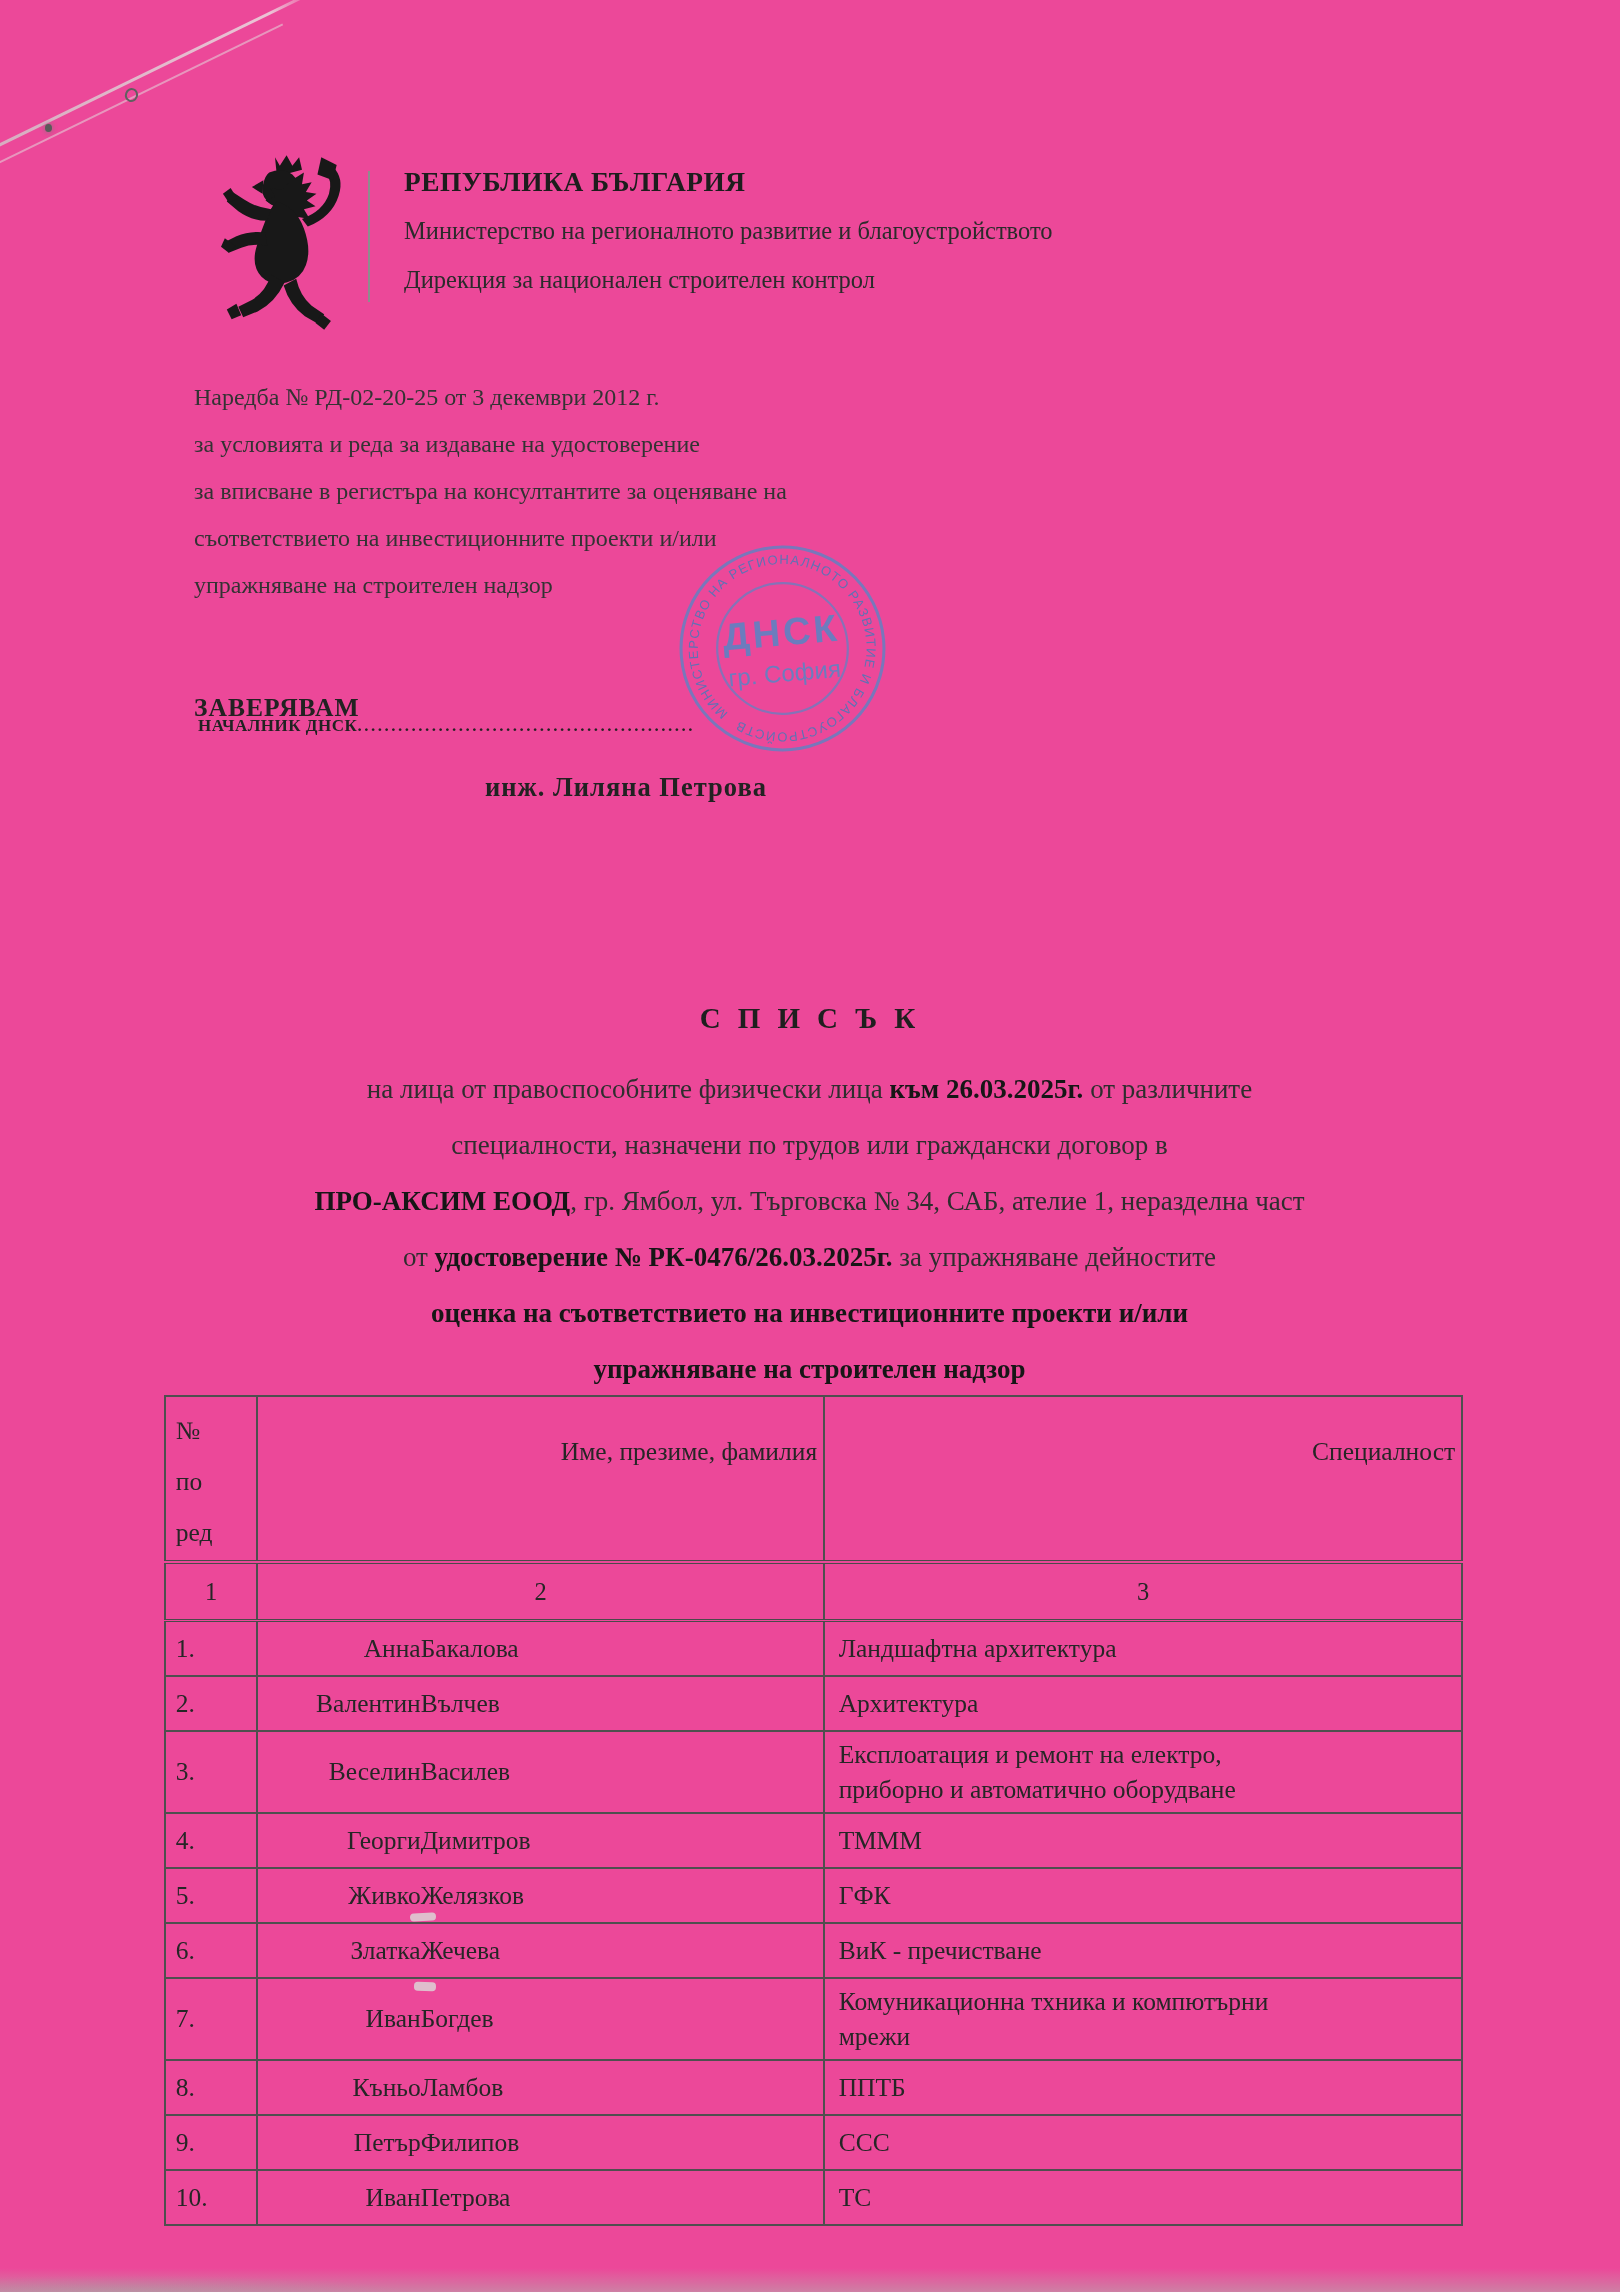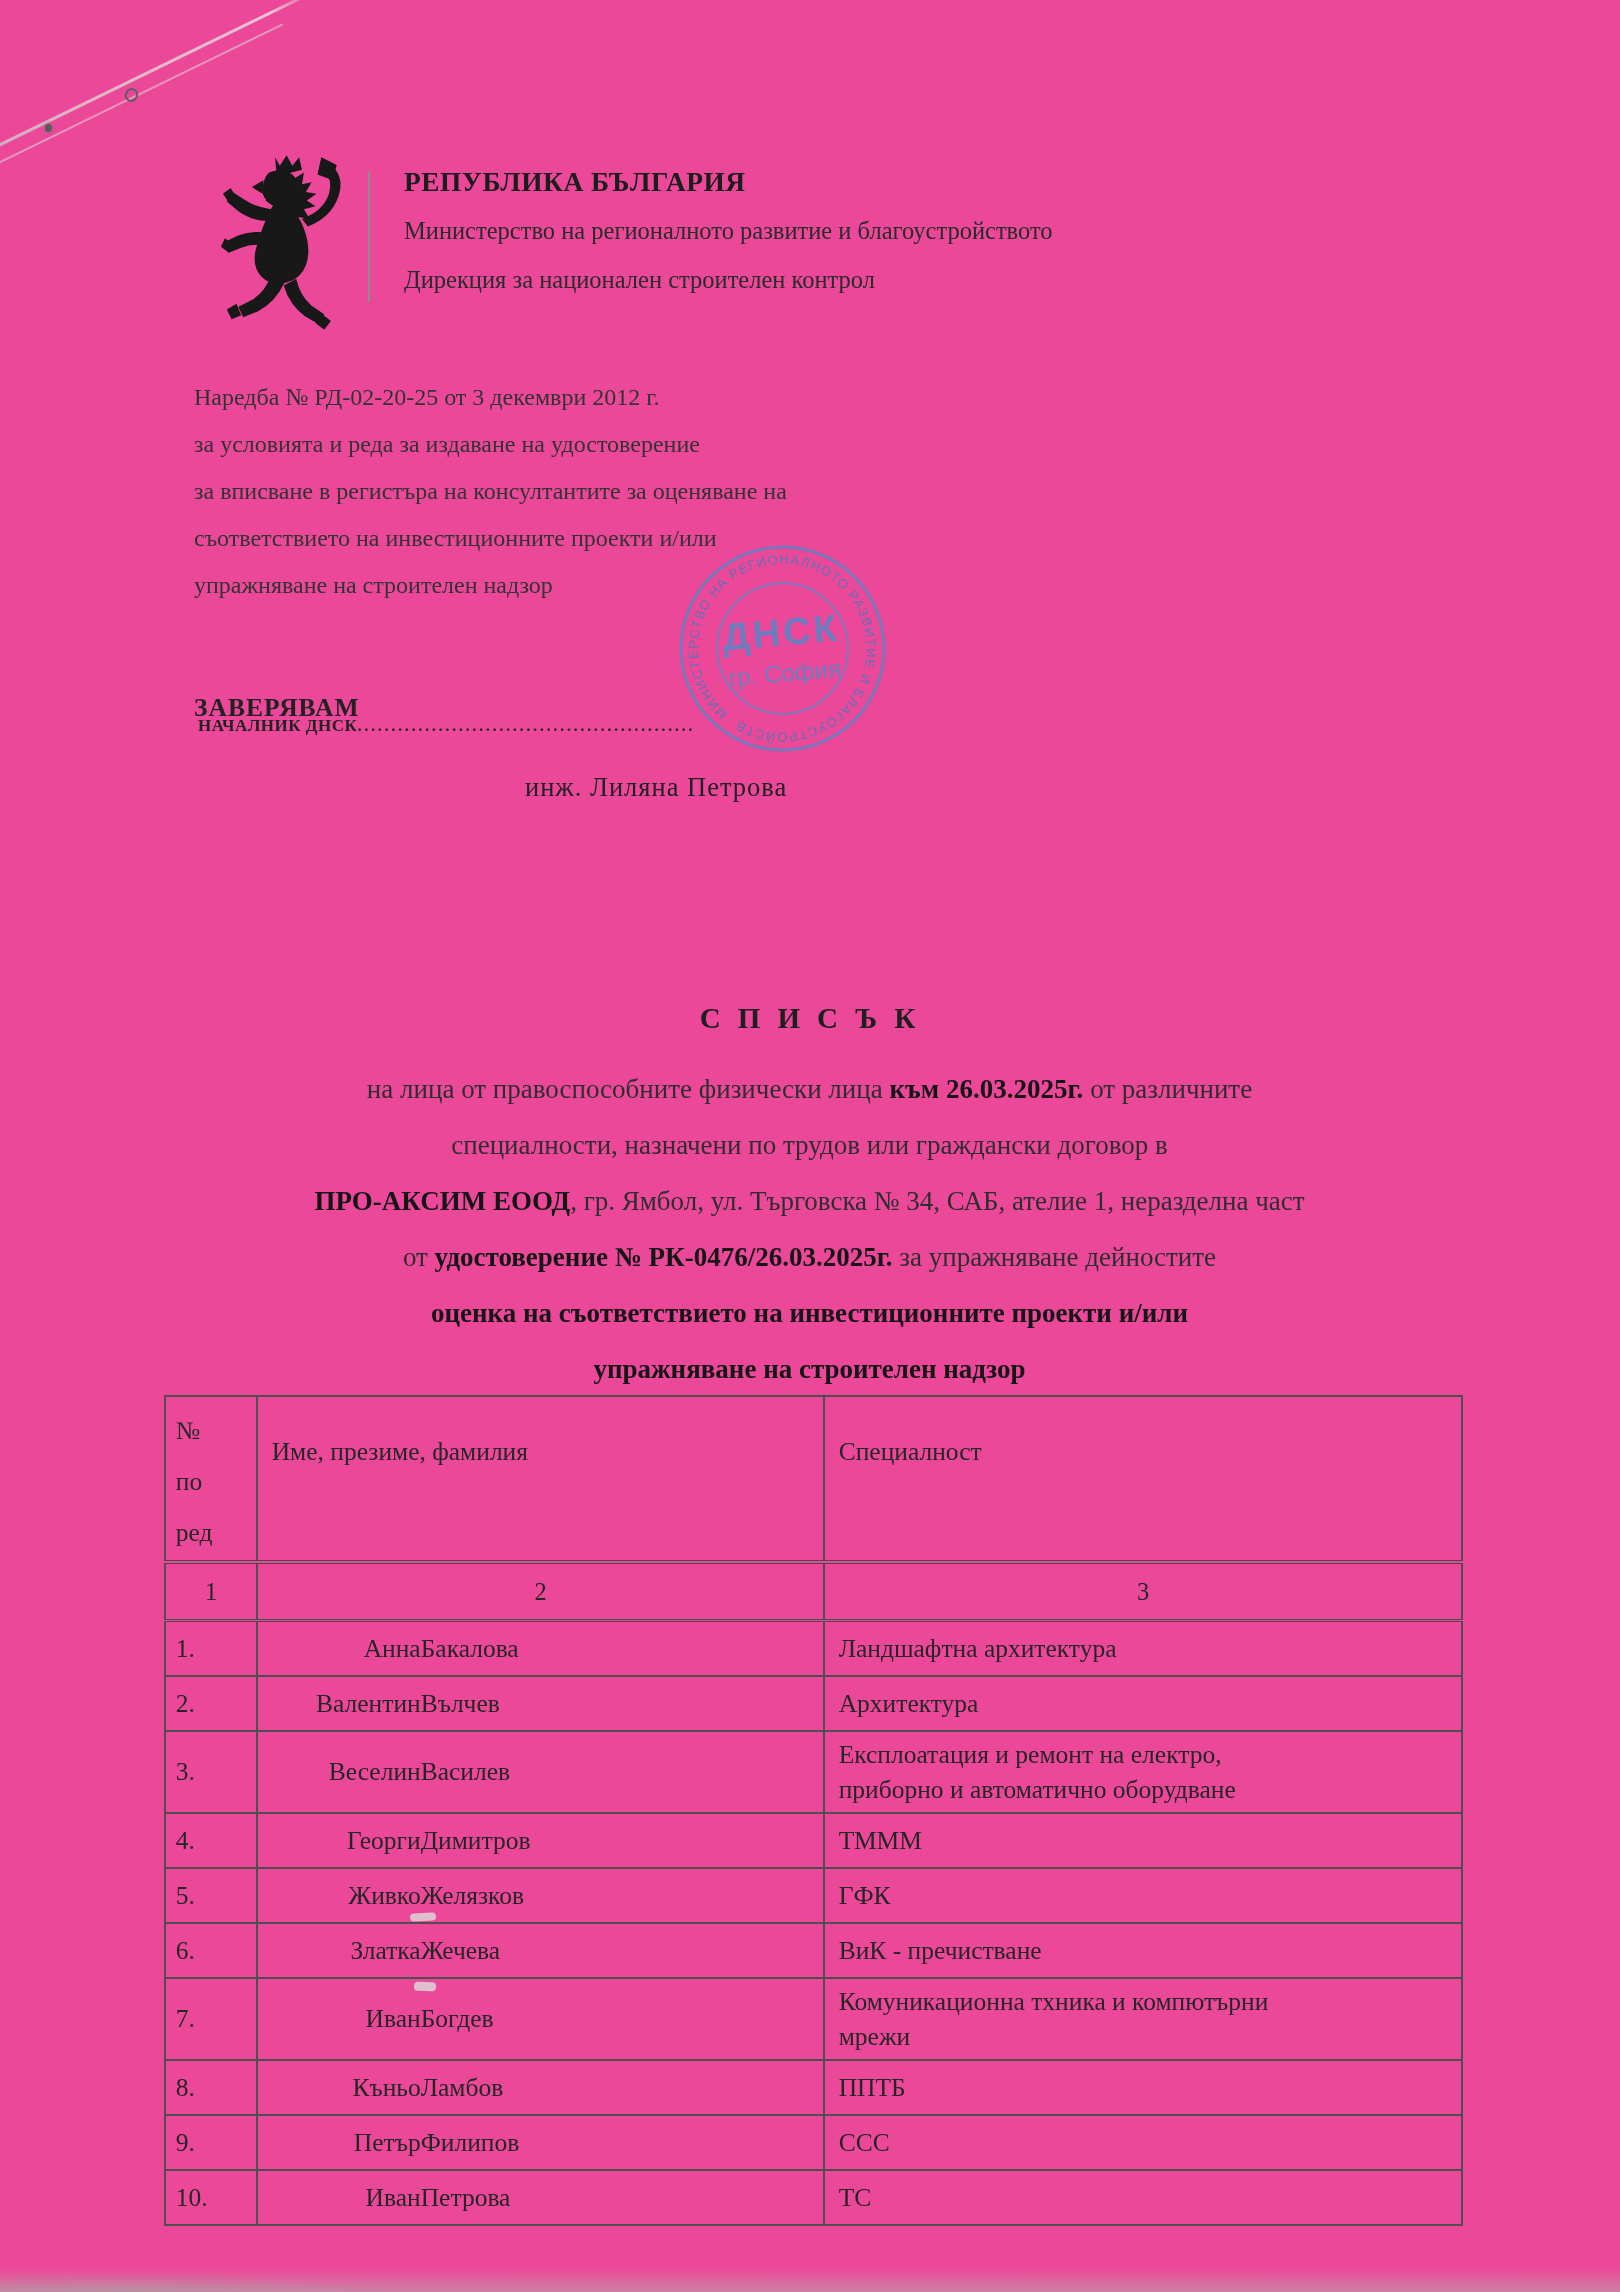--- a/index.html
+++ b/index.html
@@ -34,42 +34,42 @@
   .header-text{position:absolute;left:183px;top:19.6px;width:1215px;white-space:nowrap;}
   .republic{font-size:27.4px;font-weight:bold;letter-spacing:0.5px;color:#1d1d1d;margin:0 0 19.6px 0;}
   .ministry{font-size:24.5px;color:#2b2b2b;margin:0 0 20.6px 0;}
   .directorate{font-size:24.5px;color:#2b2b2b;margin:0;}
 
   
   .legal{position:absolute;left:194px;top:374px;width:765px;font-size:24px;line-height:47px;color:#333;}
   .approve{position:absolute;left:194px;top:693px;font-size:25.5px;font-weight:bold;color:#222;letter-spacing:1px;}
   .chief-line{position:absolute;left:198px;top:716px;font-size:17px;font-weight:bold;color:#222;white-space:nowrap;letter-spacing:0.5px;}
   .chief-dots{letter-spacing:2.5px;font-weight:bold;}
-  .signer{position:absolute;left:485px;top:772px;font-size:26.5px;font-weight:normal;color:#222;letter-spacing:1px;margin-left:40px;}
+  .signer{position:absolute;left:485px;top:772px;font-size:26.5px;font-weight:bold;color:#222;letter-spacing:1px;}
 
   
   .stamp{position:absolute;left:667px;top:533px;width:231px;height:231px;
     opacity:.88;transform:rotate(-5deg);pointer-events:none;}
   .stamp text{font-family:"Liberation Sans","DejaVu Sans",sans-serif;}
 
   
   .list-title{position:absolute;left:0;top:1002px;width:1620px;text-align:center;
     font-size:29px;font-weight:bold;letter-spacing:4.9px;color:#1f1f1f;}
   .intro{position:absolute;left:78px;top:1061px;width:1463px;text-align:center;
     font-size:27px;line-height:56px;color:#2e2e2e;}
   .intro .b{font-weight:bold;color:#161616;}
 
   
   .roster{position:absolute;left:164px;top:1395px;width:1297px;border-collapse:collapse;
     table-layout:fixed;font-size:25.5px;color:#262626;}
   .roster col.c1{width:92px;} .roster col.c2{width:567px;} .roster col.c3{width:638px;}
   .roster td{border:2px solid #4f4f4f;vertical-align:middle;padding:2px 5.9px 2px 13.7px;line-height:35px;}
   .roster{border:2.9px solid #3b3b3b;}
   .roster tr.hdr td{border-bottom:4.9px double #4a4a4a;vertical-align:top;}
-  .roster tr.hdr td.c2h,.roster tr.hdr td.c3h{text-align:left;padding-top:37px;margin-top:36px;}
+  .roster tr.hdr td.c2h,.roster tr.hdr td.c3h{text-align:right;padding-top:37px;margin-top:36px;}
   .roster tr.hdr td.c1h{padding-top:7.8px;line-height:51px;padding-left:9.8px;}
   .roster tr.nums td{border-bottom:3.9px double #4a4a4a;text-align:center;height:55px;font-size:24.5px;padding:0;}
   .roster tr.r td{height:49px;}
   .roster tr.r.tall td{height:76px;}
   .roster td.numcell{padding-left:9.8px;vertical-align:middle;}
   .fname{display:inline-block;min-width:149px;text-align:right;}
   .spec{white-space:pre-line;}
 </style>
 </head>
 <body>

